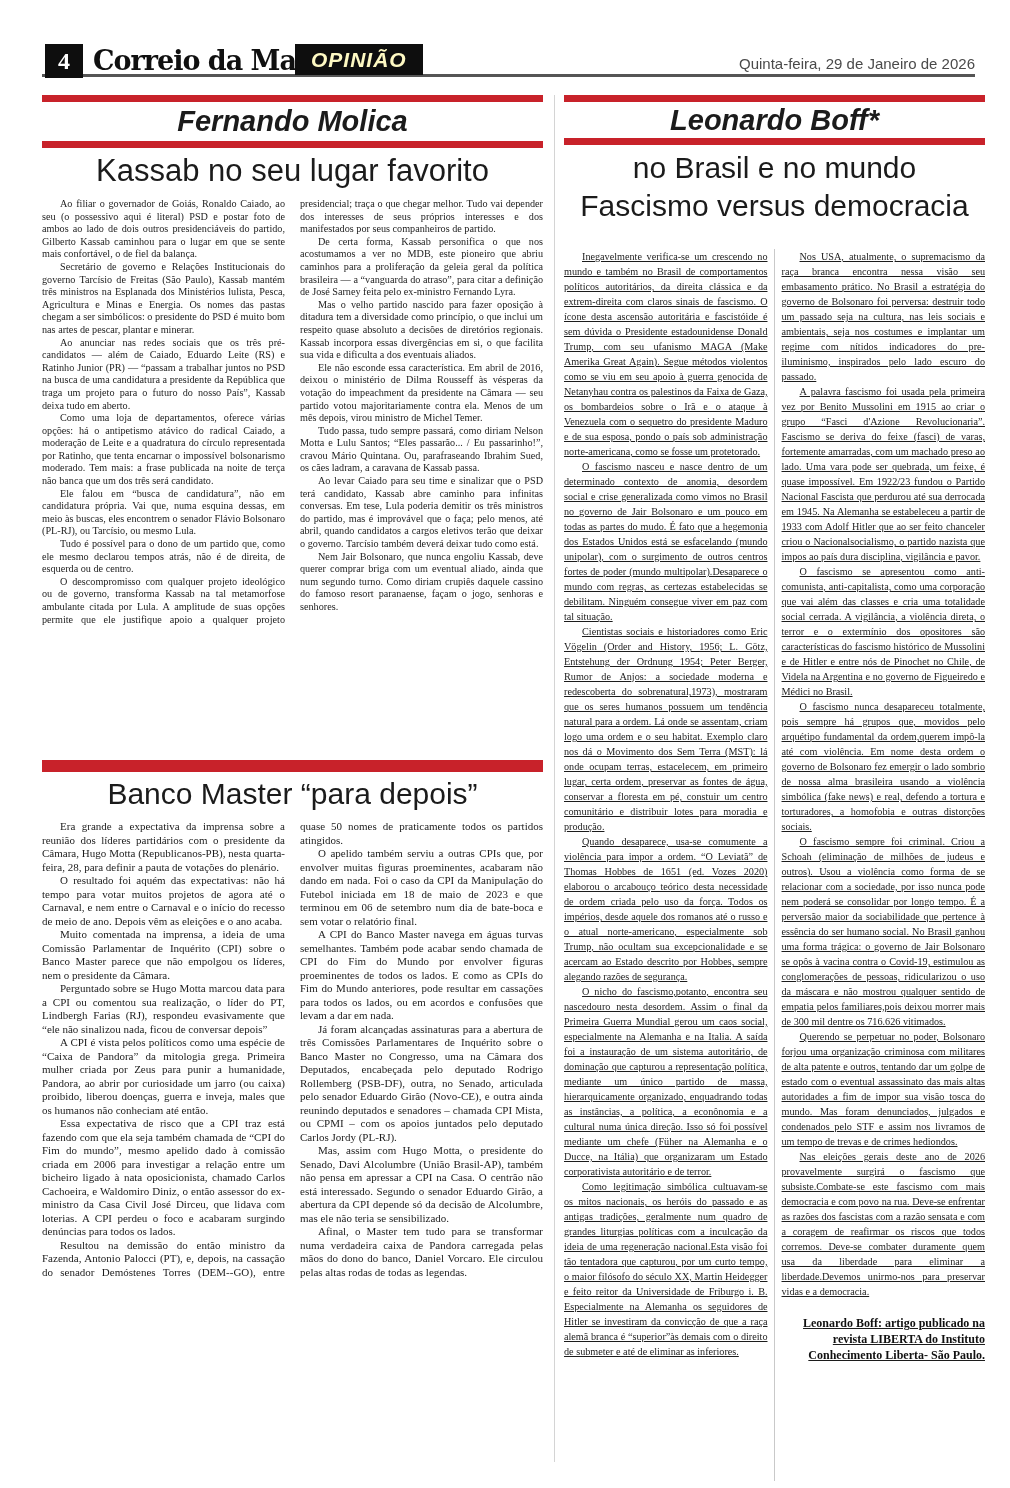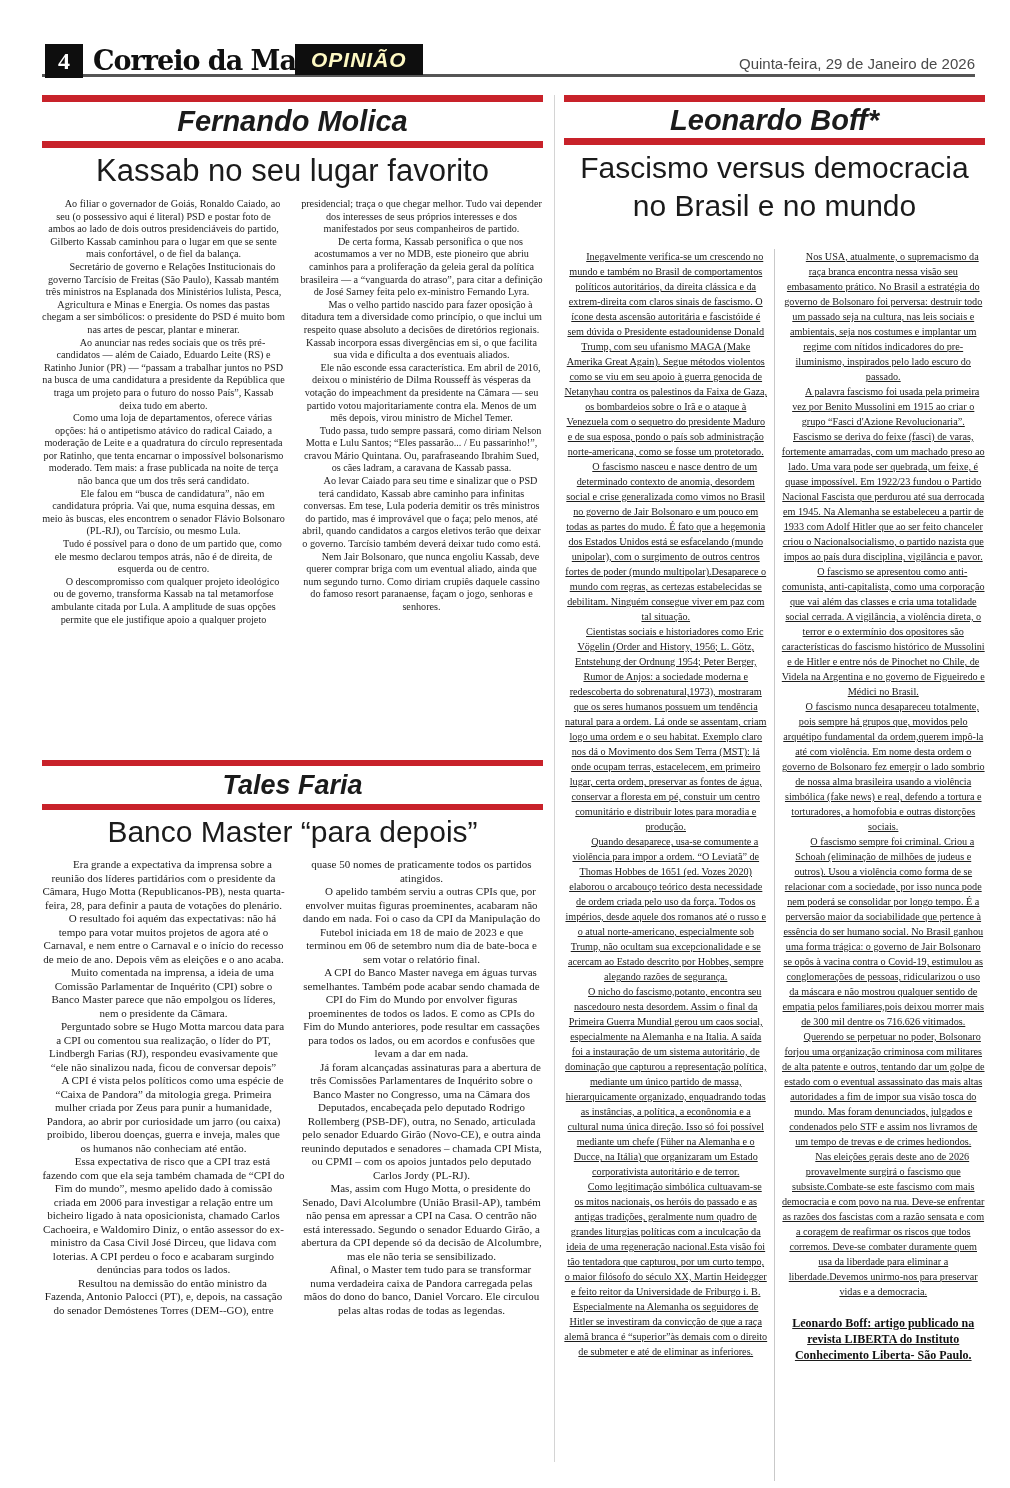--- a/index.html
+++ b/index.html
@@ -49,21 +49,21 @@
     font-weight:400; color:#1b1b1b;
   }
   .art-molica .headline { font-size:31px; line-height:46px; margin-top:0; }
   .art-boff   .headline { font-size:30px; line-height:38px; margin-top:4px; }
   .art-faria  .headline { font-size:30px; line-height:36px; margin-top:4px; }
   
   .body2col {
     column-count:2; text-align:justify; overflow:hidden;
     hyphens:auto; -webkit-hyphens:auto;
   }
-  .body2col p { text-indent:18px;text-align:center; }
+  .body2col p { text-indent:18px; }
   .molica-body { margin-top:4px; height:550px; column-gap:15px; font-size:10.2px; line-height:12.6px; }
   .faria-body  { margin-top:8px; height:566px; column-gap:15px; font-size:11px;   line-height:13.5px; }
   .boff-body   { margin-top:24px; height:1232px; column-gap:14px; column-rule:1px solid #c9c9c9;
                  font-size:10.2px; line-height:15px;text-decoration:underline; }
   .list-wrap { display:contents; }
   .credit {
     font-weight:bold; text-align:right; text-indent:0 !important;
     margin-top:16px; font-size:12px; line-height:16px; color:#111;
   }
 </style>
@@ -86,37 +86,36 @@
     <h2 class="byline">Fernando Molica</h2>
     <div class="redbar"></div>
     <h1 class="headline">Kassab no seu lugar favorito</h1>
     <div class="body2col molica-body">
       <div class="list-wrap"><p>Ao filiar o governador de Goiás, Ronaldo Caiado, ao seu (o possessivo aqui é literal) PSD e postar foto de ambos ao lado de dois outros presidenciáveis do partido, Gilberto Kassab caminhou para o lugar em que se sente mais confortável, o de fiel da balança.</p><p>Secretário de governo e Relações Institucionais do governo Tarcísio de Freitas (São Paulo), Kassab mantém três ministros na Esplanada dos Ministérios lulista, Pesca, Agricultura e Minas e Energia. Os nomes das pastas chegam a ser simbólicos: o presidente do PSD é muito bom nas artes de pescar, plantar e minerar.</p><p>Ao anunciar nas redes sociais que os três pré-candidatos — além de Caiado, Eduardo Leite (RS) e Ratinho Junior (PR) — “passam a trabalhar juntos no PSD na busca de uma candidatura a presidente da República que traga um projeto para o futuro do nosso País”, Kassab deixa tudo em aberto.</p><p>Como uma loja de departamentos, oferece várias opções: há o antipetismo atávico do radical Caiado, a moderação de Leite e a quadratura do círculo representada por Ratinho, que tenta encarnar o impossível bolsonarismo moderado. Tem mais: a frase publicada na noite de terça não banca que um dos três será candidato.</p><p>Ele falou em “busca de candidatura”, não em candidatura própria. Vai que, numa esquina dessas, em meio às buscas, eles encontrem o senador Flávio Bolsonaro (PL-RJ), ou Tarcísio, ou mesmo Lula.</p><p>Tudo é possível para o dono de um partido que, como ele mesmo declarou tempos atrás, não é de direita, de esquerda ou de centro.</p><p>O descompromisso com qualquer projeto ideológico ou de governo, transforma Kassab na tal metamorfose ambulante citada por Lula. A amplitude de suas opções permite que ele justifique apoio a qualquer projeto presidencial; traça o que chegar melhor. Tudo vai depender dos interesses de seus próprios interesses e dos manifestados por seus companheiros de partido.</p><p>De certa forma, Kassab personifica o que nos acostumamos a ver no MDB, este pioneiro que abriu caminhos para a proliferação da geleia geral da política brasileira — a “vanguarda do atraso”, para citar a definição de José Sarney feita pelo ex-ministro Fernando Lyra.</p><p>Mas o velho partido nascido para fazer oposição à ditadura tem a diversidade como princípio, o que inclui um respeito quase absoluto a decisões de diretórios regionais. Kassab incorpora essas divergências em si, o que facilita sua vida e dificulta a dos eventuais aliados.</p><p>Ele não esconde essa característica. Em abril de 2016, deixou o ministério de Dilma Rousseff às vésperas da votação do impeachment da presidente na Câmara — seu partido votou majoritariamente contra ela.  Menos de um mês depois, virou ministro de Michel Temer.</p><p>Tudo passa, tudo sempre passará, como diriam Nelson Motta e Lulu Santos; “Eles passarão... / Eu passarinho!”, cravou Mário Quintana. Ou, parafraseando Ibrahim Sued, os cães ladram, a caravana de Kassab passa.</p><p>Ao levar Caiado para seu time e sinalizar que o PSD terá candidato, Kassab abre caminho para infinitas conversas. Em tese, Lula poderia demitir os três ministros do partido, mas é improvável que o faça; pelo menos, até abril, quando candidatos a cargos eletivos terão que deixar o governo. Tarcísio também deverá deixar tudo como está.</p><p>Nem Jair Bolsonaro, que nunca engoliu Kassab, deve querer comprar briga com um eventual aliado, ainda que num segundo turno. Como diriam crupiês daquele cassino do famoso resort paranaense, façam o jogo, senhoras e senhores.</p></div>
     </div>
   </article>
 
   <article class="article art-faria">
     <div class="redbar thin"></div>
-    <h2 class="byline">Tales Faria</h2>
     <div class="redbar thin"></div>
     <h1 class="headline">
       <div>Banco Master “para depois”</div>
     </h1>
     <div class="body2col faria-body">
       <div class="list-wrap"><p>Era grande a expectativa da imprensa sobre a reunião dos líderes partidários com o presidente da Câmara, Hugo Motta (Republicanos-PB), nesta quarta-feira, 28, para definir a pauta de votações do plenário.</p><p>O resultado foi aquém das expectativas: não há tempo para votar muitos projetos de agora até o Carnaval, e nem entre o Carnaval e o início do recesso de meio de ano. Depois vêm as eleições e o ano acaba.</p><p>Muito comentada na imprensa, a ideia de uma Comissão Parlamentar de Inquérito (CPI) sobre o Banco Master parece que não empolgou os líderes, nem o presidente da Câmara.</p><p>Perguntado sobre se Hugo Motta marcou data para a CPI ou comentou sua realização, o líder do PT, Lindbergh Farias (RJ), respondeu evasivamente que “ele não sinalizou nada, ficou de conversar depois”</p><p>A CPI é vista pelos políticos como uma espécie de “Caixa de Pandora” da mitologia grega. Primeira mulher criada por Zeus para punir a humanidade, Pandora, ao abrir por curiosidade um jarro (ou caixa) proibido, liberou doenças, guerra e inveja, males que os humanos não conheciam até então.</p><p>Essa expectativa de risco que a CPI traz está fazendo com que ela seja também chamada de “CPI do Fim do mundo”, mesmo apelido dado à comissão criada em 2006 para investigar a relação entre um bicheiro ligado à nata oposicionista, chamado Carlos Cachoeira, e Waldomiro Diniz, o então assessor do ex-ministro da Casa Civil José Dirceu, que lidava com loterias. A CPI perdeu o foco e acabaram surgindo denúncias para todos os lados.</p><p>Resultou na demissão do então ministro da Fazenda, Antonio Palocci (PT), e, depois, na cassação do senador Demóstenes Torres (DEM--GO), entre quase 50 nomes de praticamente todos os partidos atingidos.</p><p>O apelido também serviu a outras CPIs que, por envolver muitas figuras proeminentes, acabaram não dando em nada. Foi o caso da CPI da Manipulação do Futebol iniciada em 18 de maio de 2023 e que terminou em 06 de setembro num dia de bate-boca e sem votar o relatório final.</p><p>A CPI do Banco Master navega em águas turvas semelhantes. Também pode acabar sendo chamada de CPI do Fim do Mundo por envolver figuras proeminentes de todos os lados. E como as CPIs do Fim do Mundo anteriores, pode resultar em cassações para todos os lados, ou em acordos e confusões que levam a dar em nada.</p><p>Já foram alcançadas assinaturas para a abertura de três Comissões Parlamentares de Inquérito sobre o Banco Master no Congresso, uma na Câmara dos Deputados, encabeçada pelo deputado Rodrigo Rollemberg (PSB-DF), outra, no Senado, articulada pelo senador Eduardo Girão (Novo-CE), e outra ainda reunindo deputados e senadores – chamada CPI Mista, ou CPMI – com os apoios juntados pelo deputado Carlos Jordy (PL-RJ).</p><p>Mas, assim com Hugo Motta, o presidente do Senado, Davi Alcolumbre (União Brasil-AP), também não pensa em apressar a CPI na Casa. O centrão não está interessado. Segundo o senador Eduardo Girão, a abertura da CPI depende só da decisão de Alcolumbre, mas ele não teria se sensibilizado.</p><p>Afinal, o Master tem tudo para se transformar numa verdadeira caixa de Pandora carregada pelas mãos do dono do banco, Daniel Vorcaro. Ele circulou pelas altas rodas de todas as legendas.</p></div>
     </div>
   </article>
 
   <article class="article art-boff">
     <div class="redbar"></div>
     <h2 class="byline">Leonardo Boff*</h2>
     <div class="redbar"></div>
     <h1 class="headline">
+      <div>no Brasil e no mundo</div>
       <div>Fascismo versus democracia</div>
-      <div>no Brasil e no mundo</div>
     </h1>
     <div class="body2col boff-body">
       <div class="list-wrap"><p>Inegavelmente verifica-se um crescendo no mundo e também no Brasil de comportamentos políticos autoritários, da direita clássica e da extrem-direita com claros sinais de fascismo. O ícone desta ascensão autoritária e fascistóide é sem dúvida o Presidente estadounidense Donald Trump, com seu ufanismo MAGA (Make Amerika Great Again). Segue métodos violentos como se viu em seu apoio à guerra genocida de Netanyhau contra os palestinos da Faixa de Gaza, os bombardeios sobre o Irã e o ataque à Venezuela com o sequetro do presidente Maduro e de sua esposa, pondo o país sob administração norte-americana, como se fosse um protetorado.</p><p>O fascismo nasceu e nasce dentro de um determinado contexto de anomia, desordem social e crise generalizada como vimos no Brasil no governo de Jair Bolsonaro e um pouco em todas as partes do mudo. É fato que a hegemonia dos Estados Unidos está se esfacelando (mundo unipolar), com o surgimento de outros centros fortes de poder (mundo multipolar).Desaparece o mundo com regras, as certezas estabelecidas se debilitam. Ninguém consegue viver em paz com tal situação.</p><p>Cientistas sociais e historiadores como Eric Vögelin (Order and History, 1956; L. Götz, Entstehung der Ordnung 1954; Peter Berger, Rumor de Anjos: a sociedade moderna e redescoberta do sobrenatural,1973), mostraram que os seres humanos possuem um tendência natural para a ordem. Lá onde se assentam, criam logo uma ordem e o seu habitat. Exemplo claro nos dá o Movimento dos Sem Terra (MST): lá onde ocupam terras, estacelecem, em primeiro lugar, certa ordem, preservar as fontes de água, conservar a floresta em pé, constuir um centro comunitário e distribuir lotes para moradia e produção.</p><p>Quando desaparece, usa-se comumente a violência para impor a ordem. “O Leviatã” de Thomas Hobbes de 1651 (ed. Vozes 2020) elaborou o arcabouço teórico desta necessidade de ordem criada pelo uso da força. Todos os impérios, desde aquele dos romanos até o russo e o atual norte-americano, especialmente sob Trump, não ocultam sua excepcionalidade e se acercam ao Estado descrito por Hobbes, sempre alegando razões de segurança.</p><p>O nicho do fascismo,potanto, encontra seu nascedouro nesta desordem. Assim o final da Primeira Guerra Mundial gerou um caos social, especialmente na Alemanha e na Italia. A saída foi a instauração de um sistema autoritário, de dominação que capturou a representação política, mediante um único partido de massa, hierarquicamente organizado, enquadrando todas as instâncias, a política, a econônomia e a cultural numa única direção. Isso só foi possível mediante um chefe (Füher na Alemanha e o Ducce, na Itália) que organizaram um Estado corporativista autoritário e de terror.</p><p>Como legitimação simbólica cultuavam-se os mitos nacionais, os heróis do passado e as antigas tradições, geralmente num quadro de grandes liturgias políticas com a inculcação da ideia de uma regeneração nacional.Esta visão foi tão tentadora que capturou, por um curto tempo, o maior filósofo do século XX, Martin Heidegger e feito reitor da Universidade de Friburgo i. B. Especialmente na Alemanha os seguidores de Hitler se investiram da convicção de que a raça alemã branca é “superior”às demais com o direito de submeter e até de eliminar as inferiores.</p><p>Nos USA, atualmente, o supremacismo da raça branca encontra nessa visão seu embasamento prático. No Brasil a estratégia do governo de Bolsonaro foi perversa: destruir todo um passado seja na cultura, nas leis sociais e ambientais, seja nos costumes e implantar um regime com nítidos indicadores do pre-iluminismo, inspirados pelo lado escuro do passado.</p><p>A palavra fascismo foi usada pela primeira vez por Benito Mussolini em 1915 ao criar o grupo “Fasci d'Azione Revolucionaria”. Fascismo se deriva do feixe (fasci) de varas, fortemente amarradas, com um machado preso ao lado. Uma vara pode ser quebrada, um feixe, é quase impossível. Em 1922/23 fundou o Partido Nacional Fascista que perdurou até sua derrocada em 1945. Na Alemanha se estabeleceu a partir de 1933 com Adolf Hitler que ao ser feito chanceler criou o Nacionalsocialismo, o partido nazista que impos ao país dura disciplina, vigilância e pavor.</p><p>O fascismo se apresentou como anti-comunista, anti-capitalista, como uma corporação que vai além das classes e cria uma totalidade social cerrada. A vigilância, a violência direta, o terror e o extermínio dos opositores são características do fascismo histórico de Mussolini e de Hitler e entre nós de Pinochet no Chile, de Videla na Argentina e no governo de Figueiredo e Médici no Brasil.</p><p>O fascismo nunca desapareceu totalmente, pois sempre há grupos que, movidos pelo arquétipo fundamental da ordem,querem impô-la até com violência. Em nome desta ordem o governo de Bolsonaro fez emergir o lado sombrio de nossa alma brasileira usando a violência simbólica (fake news) e real, defendo a tortura e torturadores, a homofobia e outras distorções sociais.</p><p>O fascismo sempre foi criminal. Criou a Schoah (eliminação de milhões de judeus e outros). Usou a violência como forma de se relacionar com a sociedade, por isso nunca pode nem poderá se consolidar por longo tempo. É a perversão maior da sociabilidade que pertence à essência do ser humano social. No Brasil ganhou uma forma trágica: o governo de Jair Bolsonaro se opôs à vacina contra o Covid-19, estimulou as conglomerações de pessoas, ridicularizou o uso da máscara e não mostrou qualquer sentido de empatia pelos familiares,pois deixou morrer mais de 300 mil dentre os 716.626 vitimados.</p><p>Querendo se perpetuar no poder, Bolsonaro forjou uma organização criminosa com militares de alta patente e outros, tentando dar um golpe de estado com o eventual assassinato das mais altas autoridades a fim de impor sua visão tosca do mundo. Mas foram denunciados, julgados e condenados pelo STF e assim nos livramos de um tempo de trevas e de crimes hediondos.</p><p>Nas eleições gerais deste ano de 2026 provavelmente surgirá o fascismo que subsiste.Combate-se este fascismo com mais democracia e com povo na rua. Deve-se enfrentar as razões dos fascistas com a razão sensata e com a coragem de reafirmar os riscos que todos corremos. Deve-se combater duramente quem usa da liberdade para eliminar a liberdade.Devemos unirmo-nos para preservar vidas e a democracia.</p></div>
       <p class="credit">Leonardo Boff: artigo publicado na revista LIBERTA do Instituto Conhecimento Liberta- São Paulo.</p>
     </div>
   </article>
 
 </div>
 
 </body></html>

